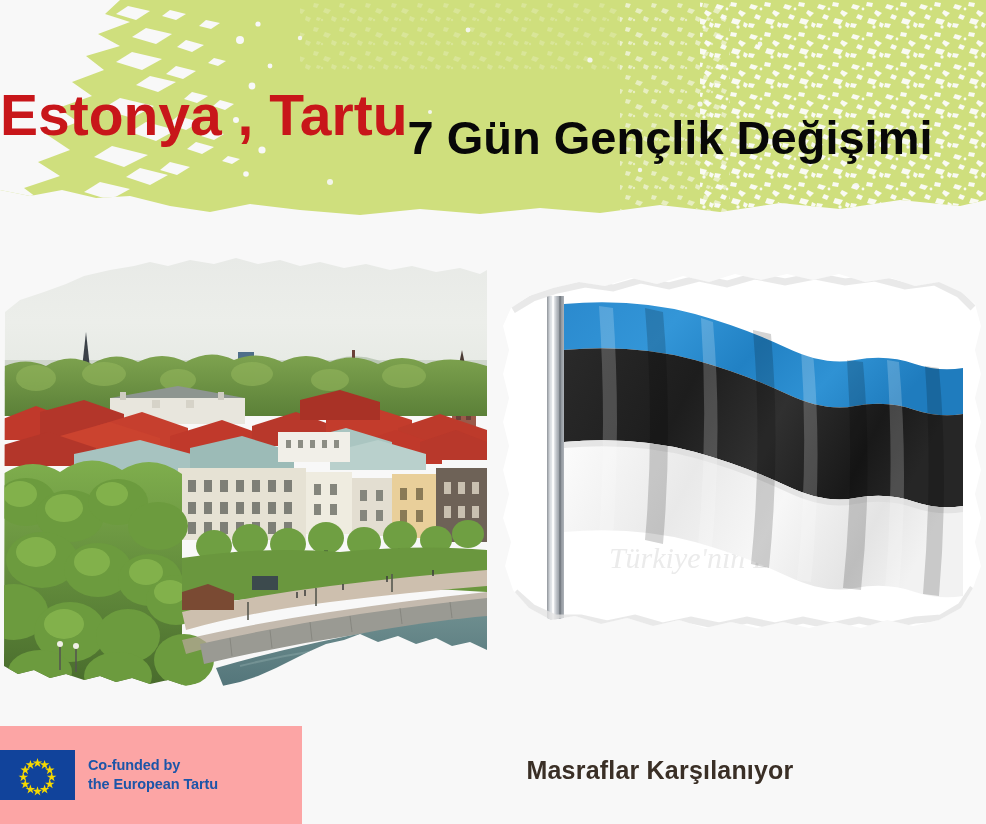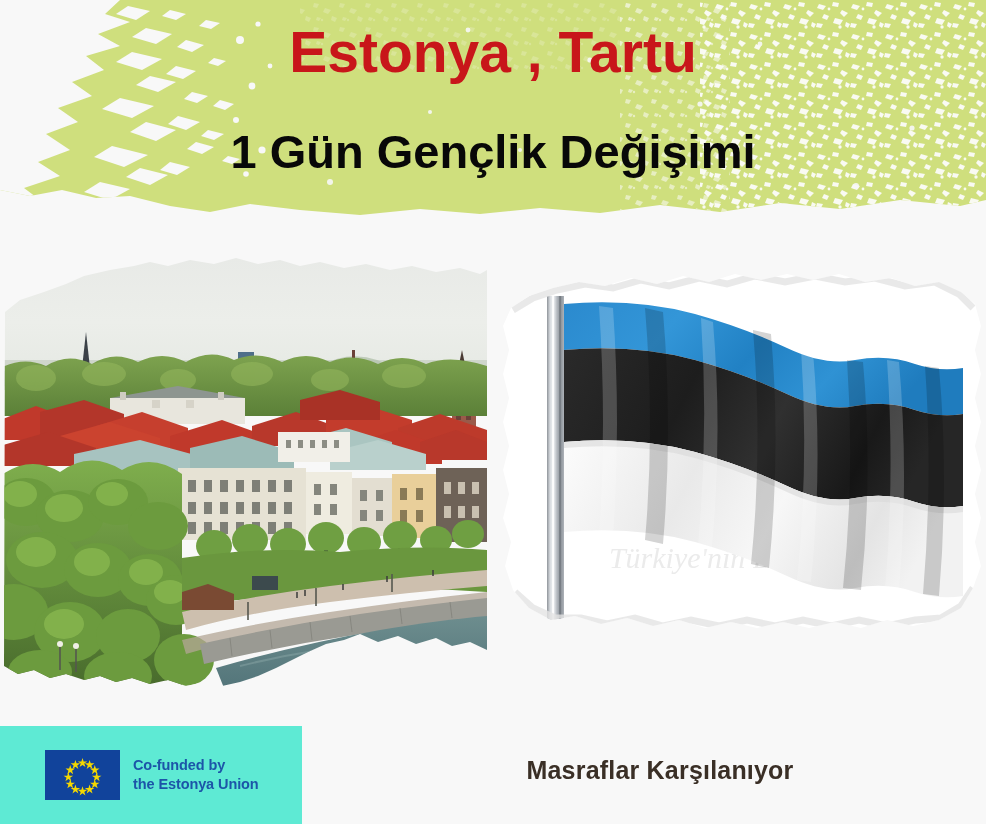--- a/index.html
+++ b/index.html
@@ -27,24 +27,24 @@
     overflow: hidden;
   }
   .header-band svg { display: block; }
 
   .header-text-wrap {
     position: absolute;
     left: 0; top: 0;
     width: 986px;
     height: 218px;
     display: flex;
-    flex-direction: column;
+    flex-direction: row;
     align-items: center;
     justify-content: flex-start;
-    padding-top: 23px;
+    padding-top: 14px;
     box-sizing: border-box;
     pointer-events: none;
   }
   .title-main {
     font-size: 57px;
     font-weight: bold;
     color: #c8161a;
     letter-spacing: 0px;
     line-height: 1.05;
     margin: 0;
@@ -82,25 +82,24 @@
     width: 491px;
     height: 400px;
   }
 
   
   .eu-card {
     position: absolute;
     left: 0px; top: 726px;
     width: 302px;
     height: 98px;
-    background: #5eead4;
+    background: #fca5a5;
     display: flex;
     align-items: center;
     gap: 13px;
-    padding-left: 45px;
     box-sizing: border-box;
   }
   .eu-flag {
     width: 75px;
     height: 50px;
     flex: 0 0 auto;
     display: block;
   }
   .eu-text {
     color: #1c55a8;
@@ -220,21 +219,21 @@
           <circle cx="700" cy="104" r="2.6"></circle>
           <circle cx="760" cy="44" r="2.4"></circle>
           <circle cx="856" cy="186" r="3"></circle>
           <circle cx="912" cy="128" r="2.6"></circle>
         </g>
       </g>
     </svg>
 
     <div class="header-text-wrap">
       <div class="title-main">Estonya , Tartu</div>
-      <div class="title-sub">1 Gün Gençlik Değişimi</div>
+      <div class="title-sub">7 Gün Gençlik Değişimi</div>
     </div>
   </div>
 
   <div class="photos">
 
     <div class="photo-city">
       <svg width="487" height="448" viewBox="0 0 487 448" xmlns="http://www.w3.org/2000/svg" aria-hidden="true">
         <defs>
           <clipPath id="cityTear">
             <path d="M5,72 L20,60 L44,52 L66,44 L84,36 L110,30 L134,26 L150,22 L168,26
@@ -611,19 +610,19 @@
         <polygon points="45,43.6 46.35,47.75 50.71,47.75 47.18,50.31 48.53,54.46 45,51.9 41.47,54.46 42.82,50.31 39.29,47.75 43.65,47.75"></polygon>
         <polygon points="36.5,41.32 37.85,45.47 42.21,45.47 38.68,48.03 40.03,52.18 36.5,49.62 32.97,52.18 34.32,48.03 30.79,45.47 35.15,45.47"></polygon>
         <polygon points="30.28,35.1 31.63,39.25 35.99,39.25 32.46,41.81 33.81,45.96 30.28,43.4 26.75,45.96 28.1,41.81 24.57,39.25 28.93,39.25"></polygon>
         <polygon points="28,26.6 29.35,30.75 33.71,30.75 30.18,33.31 31.53,37.46 28,34.9 24.47,37.46 25.82,33.31 22.29,30.75 26.65,30.75"></polygon>
         <polygon points="30.28,18.1 31.63,22.25 35.99,22.25 32.46,24.81 33.81,28.96 30.28,26.4 26.75,28.96 28.1,24.81 24.57,22.25 28.93,22.25"></polygon>
         <polygon points="36.5,11.88 37.85,16.03 42.21,16.03 38.68,18.59 40.03,22.74 36.5,20.18 32.97,22.74 34.32,18.59 30.79,16.03 35.15,16.03"></polygon>
       </g>
     </svg>
     <div class="eu-text">
       <div>Co-funded by</div>
-      <div>the Estonya Union</div>
+      <div>the European Tartu</div>
     </div>
   </div>
 
   <div class="footer-tagline">Masraflar Karşılanıyor</div>
 
 </div>
 
 </body></html>

